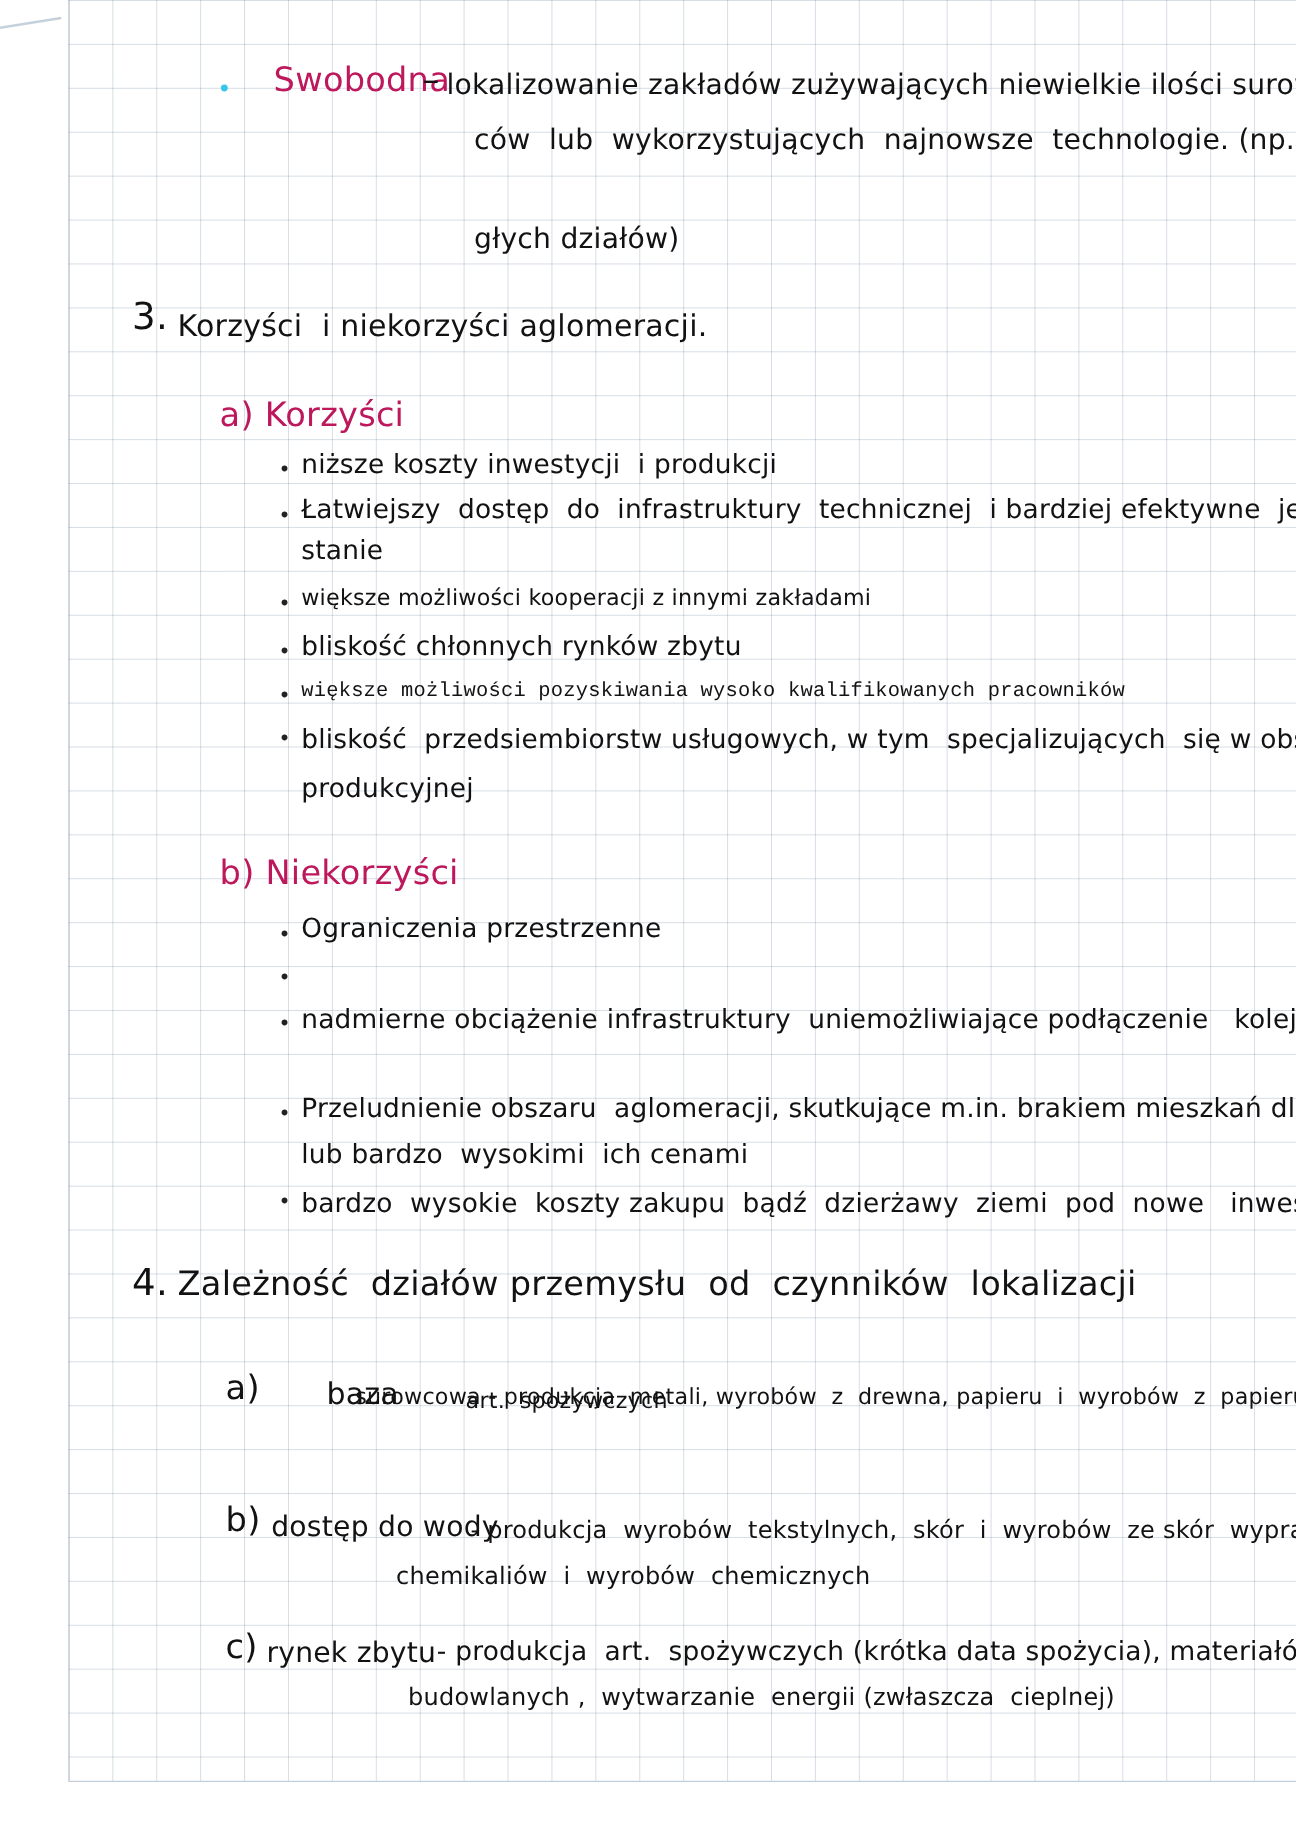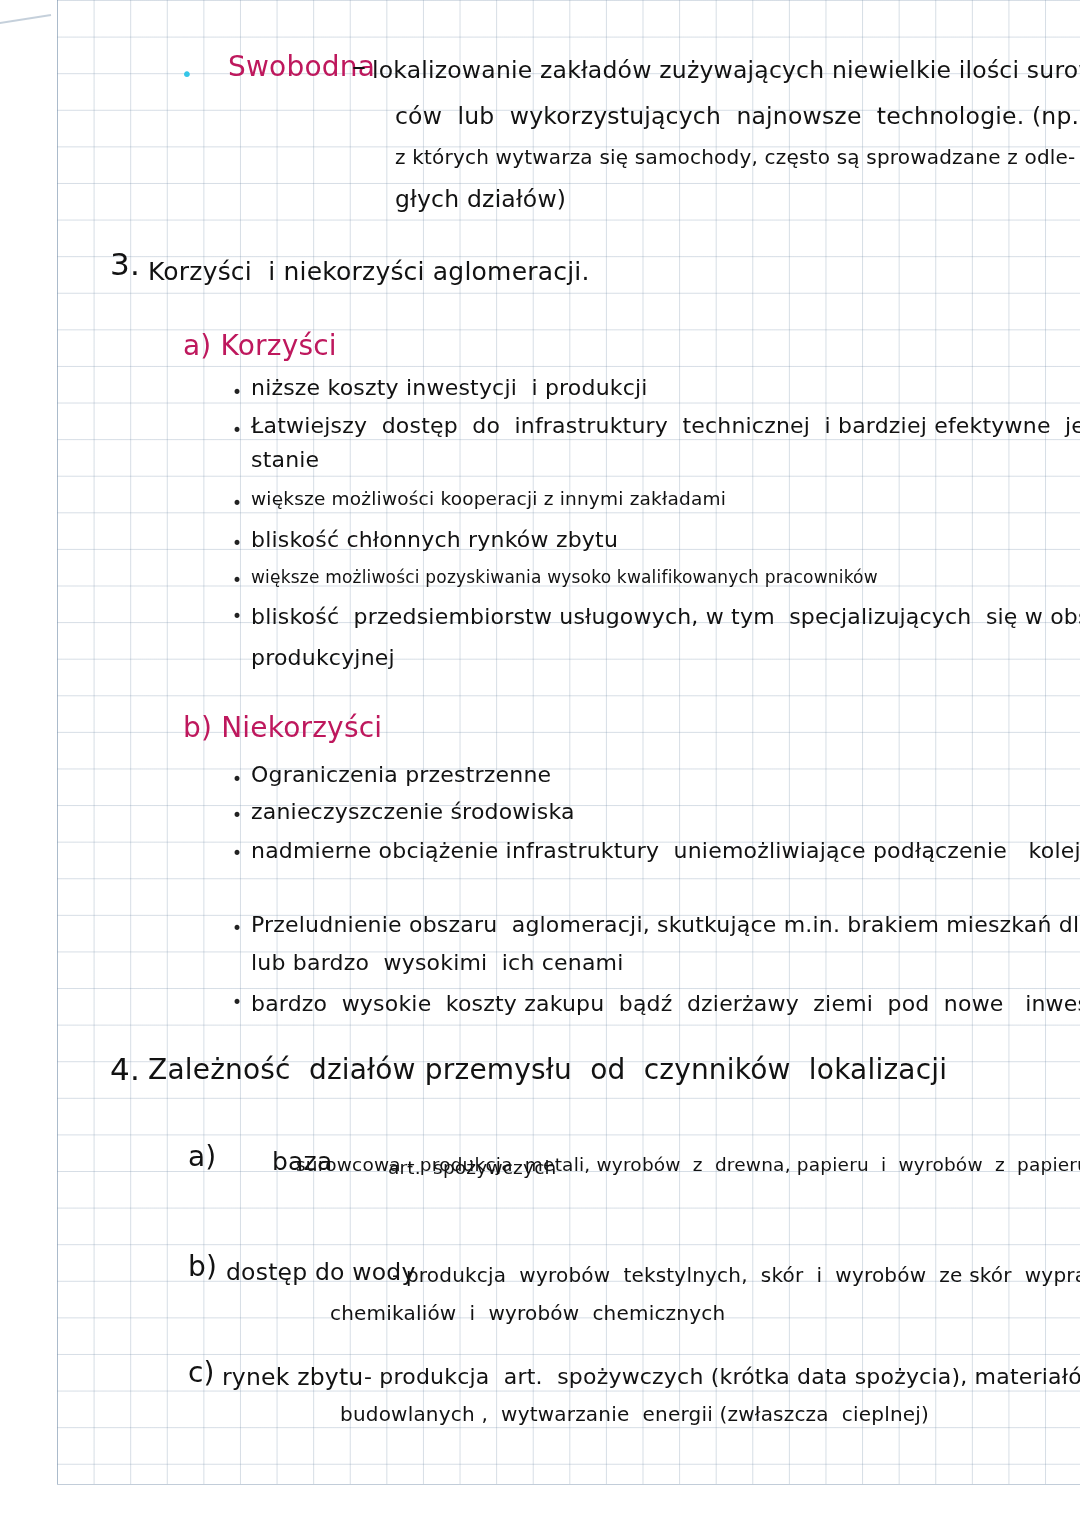--- a/index.html
+++ b/index.html
@@ -88,21 +88,20 @@
   <div id="grid"></div>
   <div id="grid-bottom-edge"></div>
   <div id="margin-line"></div>
   <div id="corner-mark"></div>
 
   <div class="bullet cy" style="left:181px; top:64px;">•</div>
   <div class="hw cyan s31" style="left:228px; top:52px;">Swobodna</div>
   <div class="hw s31" style="left:352px; top:52px;">–</div>
   <div class="hw s26" style="left:372px; top:58px;">lokalizowanie zakładów zużywających niewielkie ilości surow-</div>
   <div class="hw s26" style="left:395px; top:104px;">ców  lub  wykorzystujących  najnowsze  technologie. (np. Elementy</div>
-  <div class="hw s22" style="left:395px; top:147px;">z których wytwarza się samochody, często są sprowadzane z odle-</div>
   <div class="hw s26" style="left:395px; top:187px;">głych działów)</div>
 
   <div class="hw s34" style="left:110px; top:248px;">3.</div>
   <div class="hw s28" style="left:148px; top:258px;">Korzyści  i niekorzyści aglomeracji.</div>
 
   <div class="hw cyan s31" style="left:183px; top:331px;">a) Korzyści</div>
 
   <div class="bullet" style="left:232px; top:384px;">•</div>
   <div class="hw s24" style="left:251px; top:376px;">niższe koszty inwestycji  i produkcji</div>
 
@@ -110,33 +109,32 @@
   <div class="hw s24" style="left:251px; top:414px;">Łatwiejszy  dostęp  do  infrastruktury  technicznej  i bardziej efektywne  jej wykorzy-</div>
   <div class="hw s24" style="left:251px; top:448px;">stanie</div>
 
   <div class="bullet" style="left:232px; top:495px;">•</div>
   <div class="hw s20" style="left:251px; top:489px;">większe możliwości kooperacji z innymi zakładami</div>
 
   <div class="bullet" style="left:232px; top:535px;">•</div>
   <div class="hw s24" style="left:251px; top:528px;">bliskość chłonnych rynków zbytu</div>
 
   <div class="bullet" style="left:232px; top:572px;">•</div>
-  <div class="hw s18" style="left:251px; top:568px;">większe możliwości pozyskiwania wysoko kwalifikowanych pracowników</div>
+  <div class="hw s18" style="left:251px; top:568px;font-family:Liberation Mono, monospace;">większe możliwości pozyskiwania wysoko kwalifikowanych pracowników</div>
 
   <div class="bullet" style="left:232px; top:608px;">•</div>
   <div class="hw s24" style="left:251px; top:605px;">bliskość  przedsiembiorstw usługowych, w tym  specjalizujących  się w obsłudze  działalności</div>
   <div class="hw s24" style="left:251px; top:646px;">produkcyjnej</div>
 
   <div class="hw cyan s31" style="left:183px; top:713px;">b) Niekorzyści</div>
 
   <div class="bullet" style="left:232px; top:771px;">•</div>
   <div class="hw s24" style="left:251px; top:763px;">Ograniczenia przestrzenne</div>
 
   <div class="bullet" style="left:232px; top:807px;">•</div>
-  <div class="hw s24" style="left:251px; top:800px;">zanieczyszczenie środowiska</div>
 
   <div class="bullet" style="left:232px; top:845px;">•</div>
   <div class="hw s24" style="left:251px; top:839px;">nadmierne obciążenie infrastruktury  uniemożliwiające podłączenie   kolejnego zakładu</div>
 
   <div class="bullet" style="left:232px; top:920px;">•</div>
   <div class="hw s24" style="left:251px; top:913px;">Przeludnienie obszaru  aglomeracji, skutkujące m.in. brakiem mieszkań dla pracowników</div>
   <div class="hw s24" style="left:251px; top:951px;">lub bardzo  wysokimi  ich cenami</div>
 
   <div class="bullet" style="left:232px; top:994px;">•</div>
   <div class="hw s24" style="left:251px; top:992px;">bardzo  wysokie  koszty zakupu  bądź  dzierżawy  ziemi  pod  nowe   inwestycje</div>

